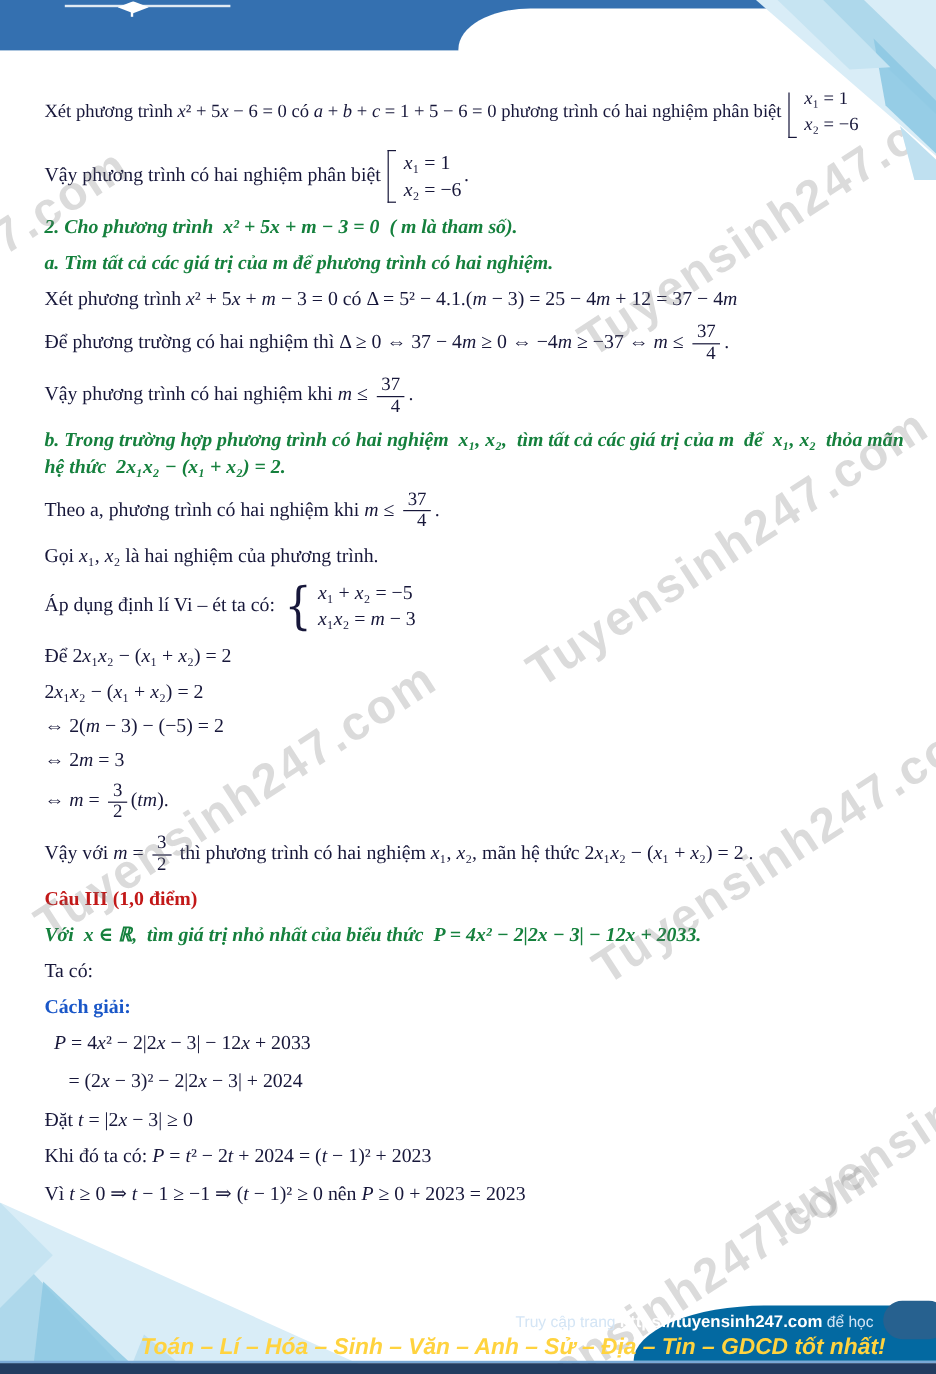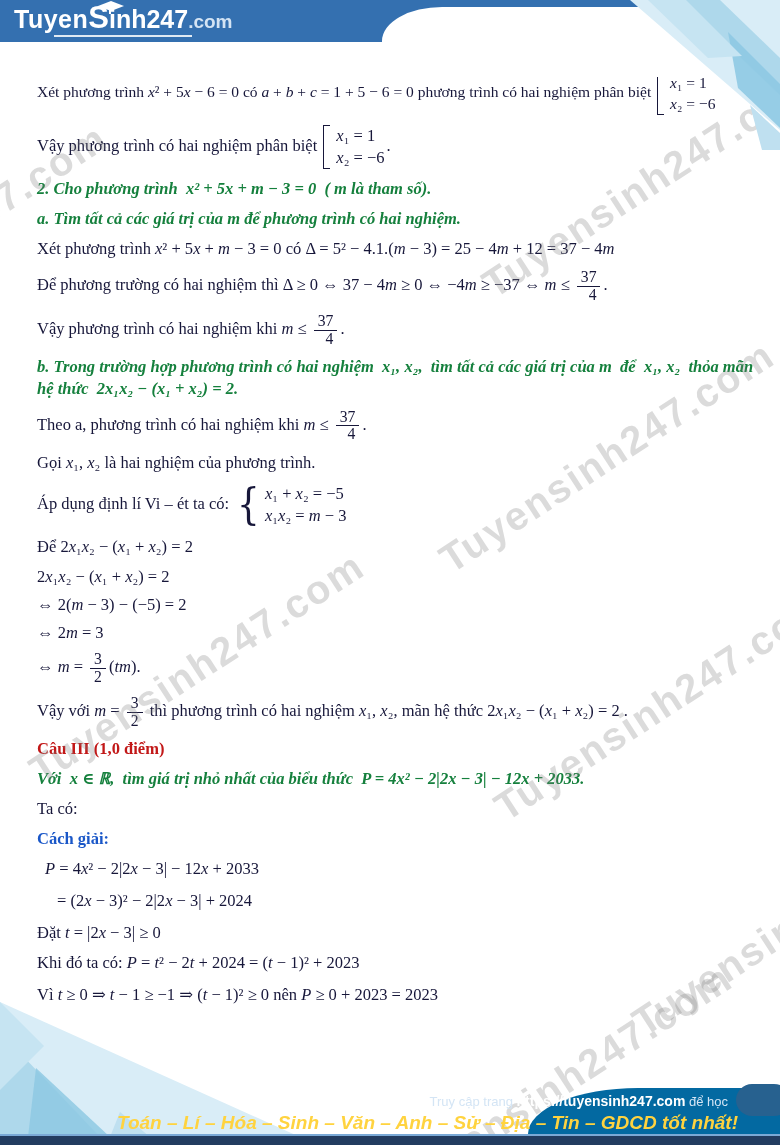--- a/index.html
+++ b/index.html
@@ -78,26 +78,20 @@
     <polygon points="90,0 130,0 190,58 190,95" fill="#aed8eb"></polygon>
     <polygon points="138,32 190,84 190,128 148,88" fill="#8ec9e3" opacity="0.9"></polygon>
     <polygon points="58,0 96,0 152,56 118,58" fill="#c6e4f2"></polygon>
     <polygon points="160,105 190,133 190,150 172,150" fill="#bfe0f0"></polygon>
   </svg>
   <div class="logo">
     <svg class="cap" width="26" height="14" viewBox="0 0 26 14">
       <polygon points="13,0 26,5 13,10 0,5" fill="#ffffff"></polygon>
       <rect x="11" y="8" width="2" height="5" fill="#ffffff"></rect>
     </svg>
-    <span class="row">
-      <span class="t1">Tuyen</span>
-        <span class="t2">S</span>
-        <span class="t3">inh247</span>
-        <span class="t4">.com</span>
-    </span>
     <div class="tagline"></div>
   </div>
 
   <div id="content">
       <div class="ln" style="font-size: 15.5px;"><span class="tx">Xét phương trình </span><span class="mx"><i>x</i>² + 5<i>x</i> − 6 = 0</span><span class="tx"> có </span><span class="mx"><i>a</i> + <i>b</i> + <i>c</i> = 1 + 5 − 6 = 0</span><span class="tx"> phương trình có hai nghiệm phân biệt </span><span class="cases">
           <span class="sqbr"></span>
           <span class="crows">
             <span class="crow"><span class="mx"><i>x</i>₁ = 1</span></span>
             <span class="crow"><span class="mx"><i>x</i>₂ = −6</span></span>
           </span>

